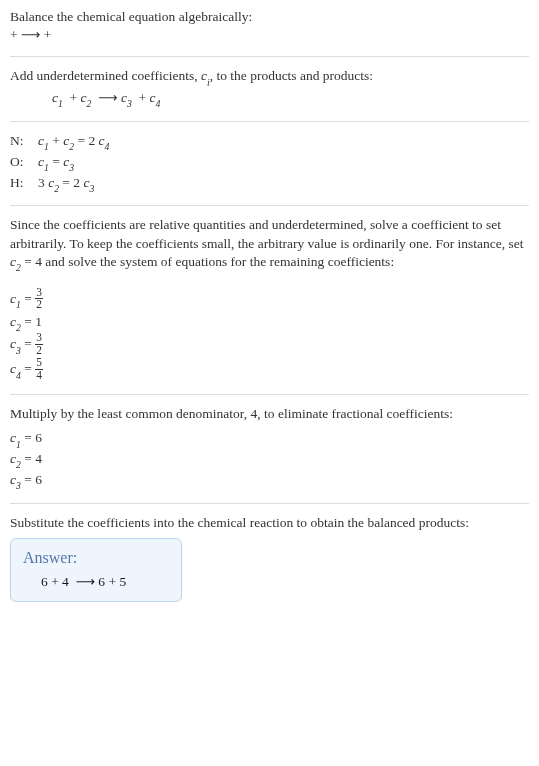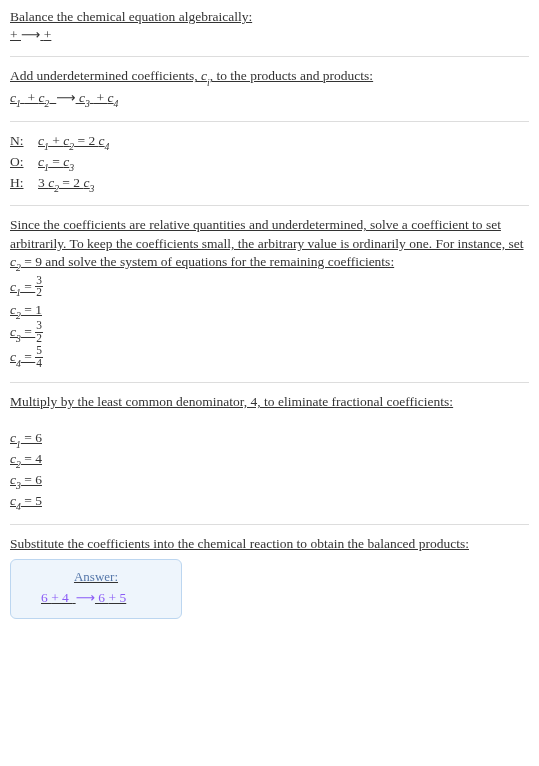--- a/index.html
+++ b/index.html
@@ -8,21 +8,20 @@
     font-family: Georgia, 'Times New Roman', serif;
     font-size: 13.5px;
     color: #333;
     background: #fff;
     width: 539px;
     box-sizing: border-box;
     line-height: 1.35;
   }
   .section {
     margin-bottom: 6px;
-    text-decoration: underline;
   }
   hr.sep {
     border: none;
     border-top: 1px solid #ddd;
     margin: 12px 0 10px 0;
   }
   .sub {
     font-size: 0.72em;
     vertical-align: sub;
     position: relative;
@@ -56,26 +55,25 @@
     border: 1px solid #bcd6f0;
     background: #eef5fc;
     border-radius: 6px;
     padding: 8px 12px 10px 12px;
     width: 172px;
     box-sizing: border-box;
     margin-top: 6px;
   }
   .answer-title {
     color: #5577aa;
-    font-size: 13px;
+    font-size: 16px;
     margin-bottom: 4px;
-    text-align: center;
   }
   .answer-eq {
-    color: #8b5cf6;
+    color: #0f172a;
     padding-left: 18px;
   }
   .arrow {
     display: inline-block;
     font-size: 1em;
   }
   .coefline {
     margin: 1px 0;
   }
 </style>
@@ -90,21 +88,21 @@
     <span> + </span>
   </div>
 </div>
 
 <hr class="sep">
 
 <div class="section">
   <div>
     <span>Add underdetermined coefficients, </span><span class="ital">c</span><span class="sub">i</span><span>, to the products and products:</span>
   </div>
-  <div style="margin-top:2px;">
+  <div style="margin-top:2px;margin-left:42px;">
     <span class="ital">c</span><span class="sub">1</span>&nbsp;<span> + </span><span class="ital">c</span><span class="sub">2</span>&nbsp;&nbsp;<span class="arrow">⟶</span>&nbsp;<span class="ital">c</span><span class="sub">3</span>&nbsp;<span> + </span><span class="ital">c</span><span class="sub">4</span>
   </div>
 </div>
 
 <hr class="sep">
 
 <div class="section">
   <div class="eqrow" style="margin-top:3px;">
     <div class="eqlabel">N:</div>
     <div>
@@ -122,23 +120,23 @@
     <div>
       <span>3 </span><span class="ital">c</span><span class="sub">2</span><span> = 2 </span><span class="ital">c</span><span class="sub">3</span>
     </div>
   </div>
 </div>
 
 <hr class="sep">
 
 <div class="section">
   <div>
-    <span>Since the coefficients are relative quantities and underdetermined, solve a coefficient to set arbitrarily. To keep the coefficients small, the arbitrary value is ordinarily one. For instance, set </span><span class="ital">c</span><span class="sub">2</span><span> = 9 and solve the system of equations for the remaining coefficients:</span>
+    <span>Since the coefficients are relative quantities and underdetermined, solve a coefficient to set arbitrarily. To keep the coefficients small, the arbitrary value is ordinarily one. For instance, set </span><span class="ital">c</span><span class="sub">2</span><span> = 4 and solve the system of equations for the remaining coefficients:</span>
   </div>
-  <div class="coefline" style="margin-top:3px;">
+  <div class="coefline" style="margin-top:15px;">
     <span class="ital">c</span><span class="sub">1</span><span> = </span><span class="frac">
         <span class="num">3</span>
         <span class="den">2</span>
       </span>
   </div>
   <div class="coefline">
     <span class="ital">c</span><span class="sub">2</span><span> = 1</span>
   </div>
   <div class="coefline">
     <span class="ital">c</span><span class="sub">3</span><span> = </span><span class="frac">
@@ -151,31 +149,28 @@
         <span class="num">5</span>
         <span class="den">4</span>
       </span>
   </div>
 </div>
 
 <hr class="sep">
 
 <div class="section">
   <div>Multiply by the least common denominator, 4, to eliminate fractional coefficients:</div>
-  <div class="coefline" style="margin-top:18px;">
+  <div class="coefline" style="margin-top:6px;">
     <span class="ital">c</span><span class="sub">1</span><span> = 6</span>
   </div>
   <div class="coefline">
     <span class="ital">c</span><span class="sub">2</span><span> = 4</span>
   </div>
   <div class="coefline">
     <span class="ital">c</span><span class="sub">3</span><span> = 6</span>
-  </div>
-  <div class="coefline">
-    <span class="ital">c</span><span class="sub">4</span><span> = 5</span>
   </div>
 </div>
 
 <hr class="sep">
 
 <div class="section">
   <div>Substitute the coefficients into the chemical reaction to obtain the balanced products:</div>
   <div class="answer-box">
     <div class="answer-title">Answer:</div>
     <div class="answer-eq">

